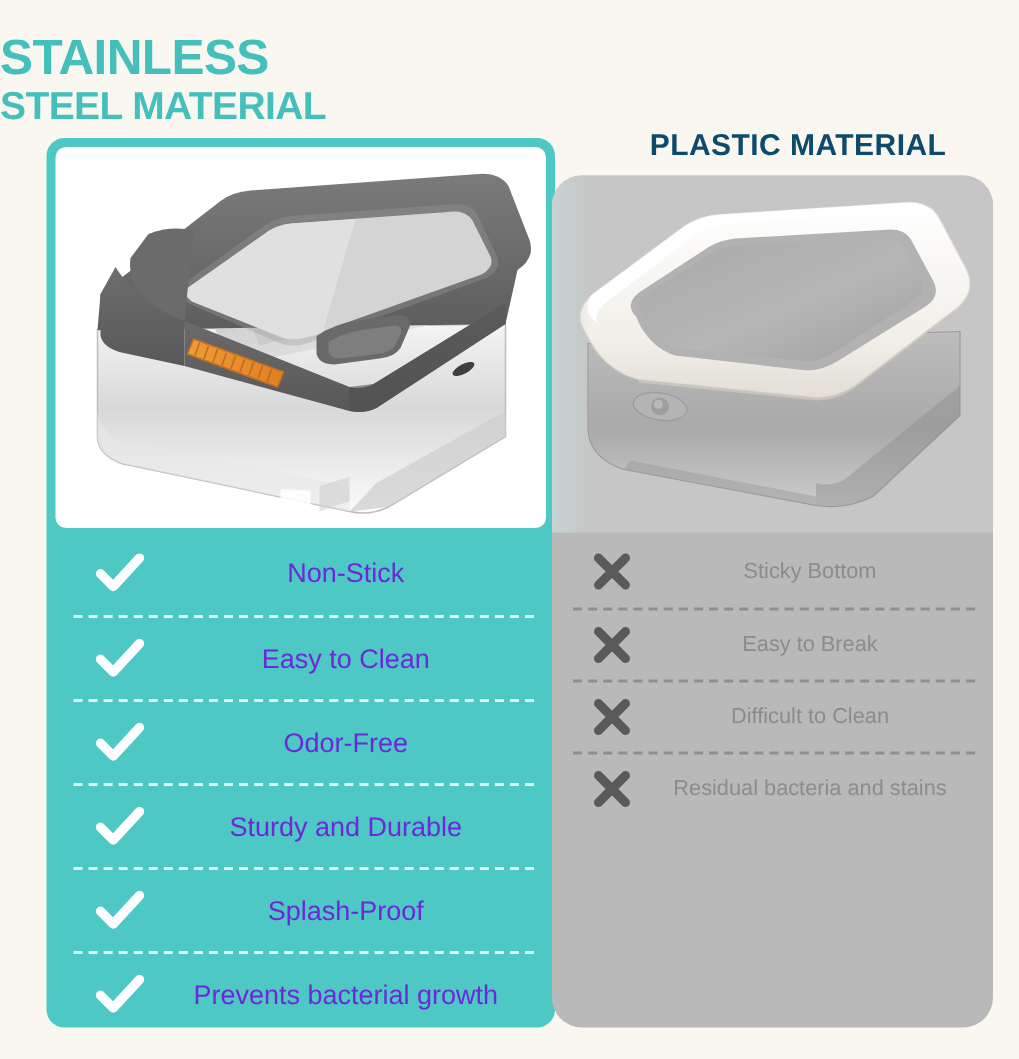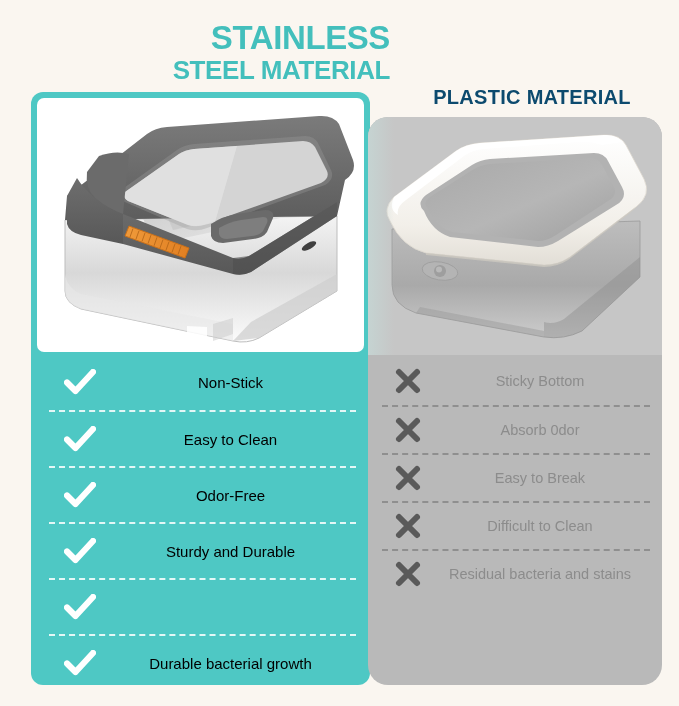--- a/index.html
+++ b/index.html
@@ -14,21 +14,21 @@
     overflow: hidden;
     position: relative;
   }
 
   
   #stainless-title {
     position: absolute;
     left: 0;
     top: 20px;
     width: 390px;
-    text-align: right;
+    text-align: left;
     color: #43bfbc;
     font-size: 33px;
     font-weight: bold;
     line-height: 1.08;
     letter-spacing: -0.4px;
   }
   #stainless-title .ttl-line {
     display: block;
     white-space: nowrap;
   }
@@ -139,22 +139,22 @@
   }
   #stainless-features .mark-cell { width: 62px; }
   #plastic-features  .mark-cell { width: 52px; }
 
   .label-cell {
     flex: 1 1 auto;
     text-align: center;
     white-space: nowrap;
   }
   #stainless-features .label-cell {
-    color: #000000;
-    font-size: 15px;
+    color: #6d28d9;
+    font-size: 18px;
     padding-right: 6px;
   }
   #plastic-features .label-cell {
     color: #8c8c8c;
     font-size: 14.5px;
     padding-right: 4px;
   }
 
   .check-icon { display: block; }
   .cross-icon { display: block; }
@@ -279,29 +279,30 @@
       </span>
       <span class="label-cell">Sturdy and Durable</span>
     </div>
 
     <div class="feature-row">
       <span class="mark-cell">
         <svg class="check-icon" width="32" height="26" viewBox="0 0 32 26" aria-hidden="true">
           <path d="M3 13.5 L11.5 22 L29 3" fill="none" stroke="#ffffff" stroke-width="6.2" stroke-linecap="round" stroke-linejoin="round"></path>
         </svg>
       </span>
-    </div>
-
-    <div class="feature-row">
-      <span class="mark-cell">
-        <svg class="check-icon" width="32" height="26" viewBox="0 0 32 26" aria-hidden="true">
-          <path d="M3 13.5 L11.5 22 L29 3" fill="none" stroke="#ffffff" stroke-width="6.2" stroke-linecap="round" stroke-linejoin="round"></path>
-        </svg>
-      </span>
-      <span class="label-cell">Durable bacterial growth</span>
+      <span class="label-cell">Splash-Proof</span>
+    </div>
+
+    <div class="feature-row">
+      <span class="mark-cell">
+        <svg class="check-icon" width="32" height="26" viewBox="0 0 32 26" aria-hidden="true">
+          <path d="M3 13.5 L11.5 22 L29 3" fill="none" stroke="#ffffff" stroke-width="6.2" stroke-linecap="round" stroke-linejoin="round"></path>
+        </svg>
+      </span>
+      <span class="label-cell">Prevents bacterial growth</span>
     </div>
 
   </div>
 </div>
 
 <div id="plastic-panel">
 
   <div id="plastic-image-frame">
     <svg viewBox="0 0 294 238" width="294" height="238">
       <defs>
@@ -349,51 +350,43 @@
 
     <div class="feature-row">
       <span class="mark-cell">
         <svg class="cross-icon" width="28" height="28" viewBox="0 0 28 28" aria-hidden="true">
           <path d="M5 5 L23 23 M23 5 L5 23" fill="none" stroke="#5a5a5a" stroke-width="6" stroke-linecap="round"></path>
         </svg>
       </span>
       <span class="label-cell">Sticky Bottom</span>
     </div>
 
+
     <div class="feature-row">
       <span class="mark-cell">
         <svg class="cross-icon" width="28" height="28" viewBox="0 0 28 28" aria-hidden="true">
           <path d="M5 5 L23 23 M23 5 L5 23" fill="none" stroke="#5a5a5a" stroke-width="6" stroke-linecap="round"></path>
         </svg>
       </span>
-      <span class="label-cell">Absorb 0dor</span>
+      <span class="label-cell">Easy to Break</span>
     </div>
 
     <div class="feature-row">
       <span class="mark-cell">
         <svg class="cross-icon" width="28" height="28" viewBox="0 0 28 28" aria-hidden="true">
           <path d="M5 5 L23 23 M23 5 L5 23" fill="none" stroke="#5a5a5a" stroke-width="6" stroke-linecap="round"></path>
         </svg>
       </span>
-      <span class="label-cell">Easy to Break</span>
-    </div>
+      <span class="label-cell">Difficult to Clean</span>
+    </div>
+
 
     <div class="feature-row">
       <span class="mark-cell">
         <svg class="cross-icon" width="28" height="28" viewBox="0 0 28 28" aria-hidden="true">
           <path d="M5 5 L23 23 M23 5 L5 23" fill="none" stroke="#5a5a5a" stroke-width="6" stroke-linecap="round"></path>
         </svg>
       </span>
-      <span class="label-cell">Difficult to Clean</span>
-    </div>
-
-
-    <div class="feature-row">
-      <span class="mark-cell">
-        <svg class="cross-icon" width="28" height="28" viewBox="0 0 28 28" aria-hidden="true">
-          <path d="M5 5 L23 23 M23 5 L5 23" fill="none" stroke="#5a5a5a" stroke-width="6" stroke-linecap="round"></path>
-        </svg>
-      </span>
       <span class="label-cell">Residual bacteria and stains</span>
     </div>
 
   </div>
 </div>
 
 </body></html>

